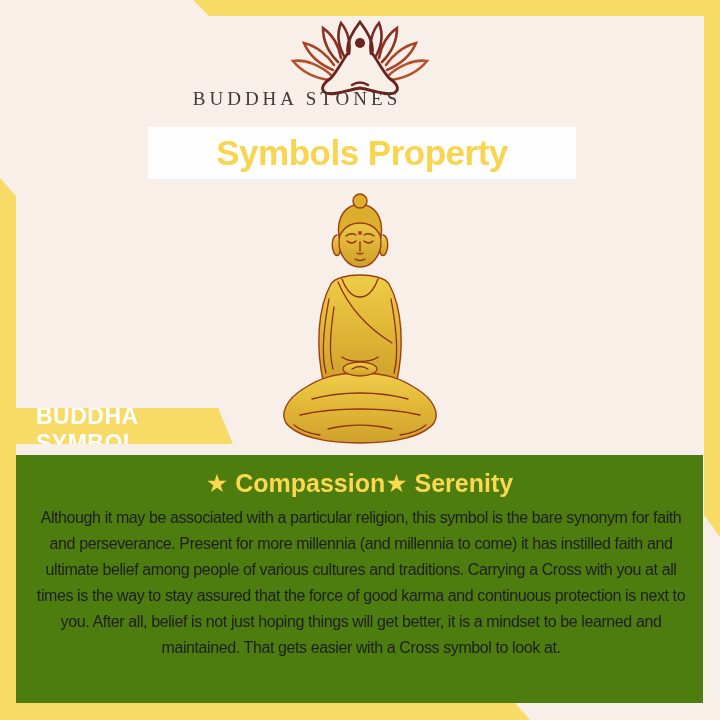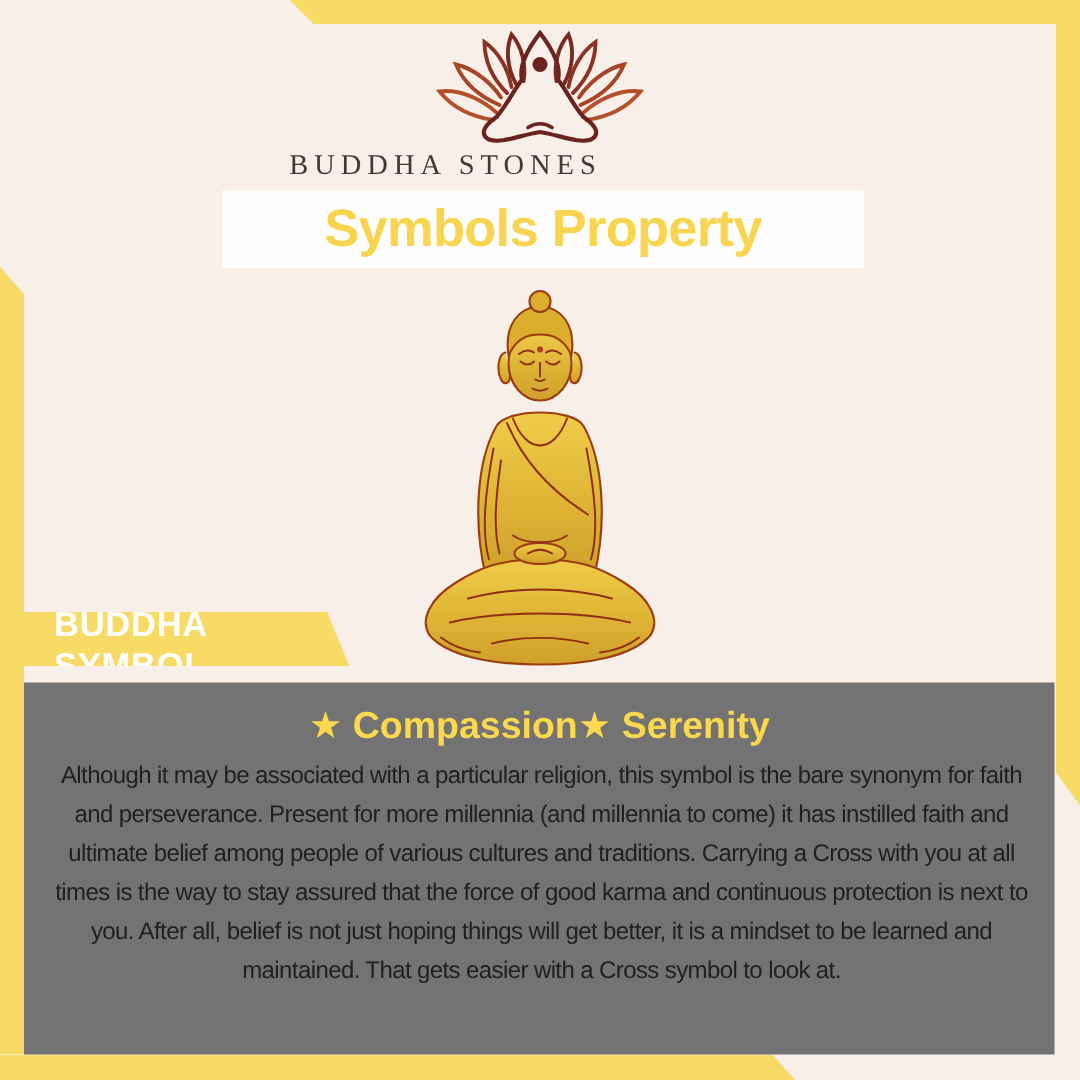--- a/index.html
+++ b/index.html
@@ -15,21 +15,21 @@
   .band-right{left:704px;top:0;width:16px;height:537px;
     clip-path:polygon(0 0,16px 0,16px 537px,0 515px);}
   .band-left{left:0;top:178px;width:16px;height:525px;
     clip-path:polygon(0 0,16px 18px,16px 525px,0 525px);}
   .band-bottom{left:0;top:703px;width:530px;height:17px;
     clip-path:polygon(0 0,515px 0,530px 17px,0 17px);}
 
   
   .logo-wrap{position:absolute;left:0;top:20px;width:720px;display:flex;justify-content:center;}
   .brand-name{
-    position:absolute;left:0;top:100px;width:594px;text-align:center;
+    position:absolute;left:0;top:88px;width:594px;text-align:center;
     font-family:"Liberation Serif", serif;font-size:19px;letter-spacing:4px;
     color:#3f3936;font-weight:500;
   }
   
   .title-banner{
     position:absolute;left:148px;top:127px;width:428px;height:52px;
     background:#fffefe;display:flex;align-items:center;justify-content:center;
   }
   .title-banner span{
     font-size:35px;font-weight:bold;letter-spacing:-0.5px;
@@ -42,21 +42,21 @@
     position:absolute;left:16px;top:408px;width:217px;height:44px;
     background:var(--accent_yellow,#f8da67);
     clip-path:polygon(0 0,202px 0,217px 36px,0 36px);
     display:flex;align-items:center;
   }
   .ribbon span{
     padding-left:20px;color:#fff;font-size:23px;font-weight:600;letter-spacing:0.5px;
   }
   
   .panel{
-    position:absolute;left:16px;top:455px;width:687px;height:248px;background:#737373;
+    position:absolute;left:16px;top:455px;width:687px;height:248px;background:#4d7c0f;
   }
   .traits-heading{
     position:absolute;left:0;top:14px;width:687px;text-align:center;
     font-size:25px;font-weight:bold;color:var(--heading_yellow,#fbd84e);
     font-family:"Liberation Sans","DejaVu Sans",sans-serif;
   }
   .description{
     position:absolute;left:11px;top:50px;width:668px;
     font-size:16px;font-weight:400;line-height:26px;letter-spacing:-0.4px;
     color:var(--text_dark,#202020);text-align:center;

